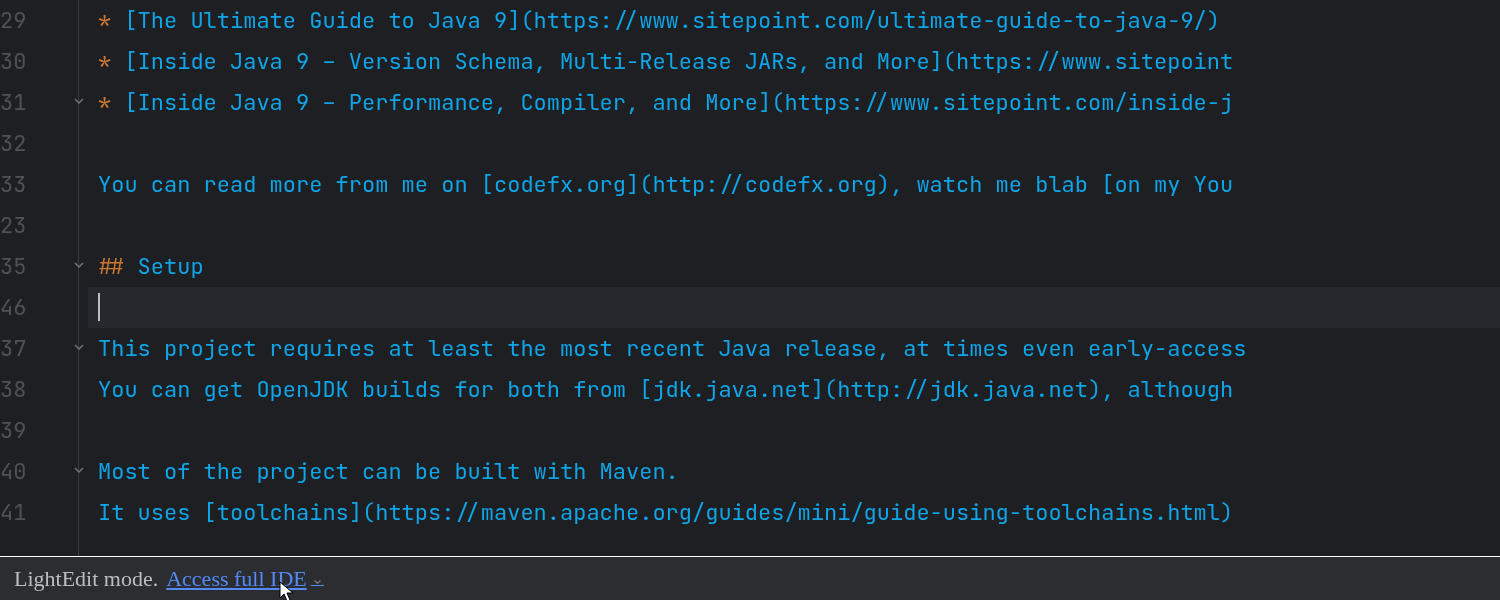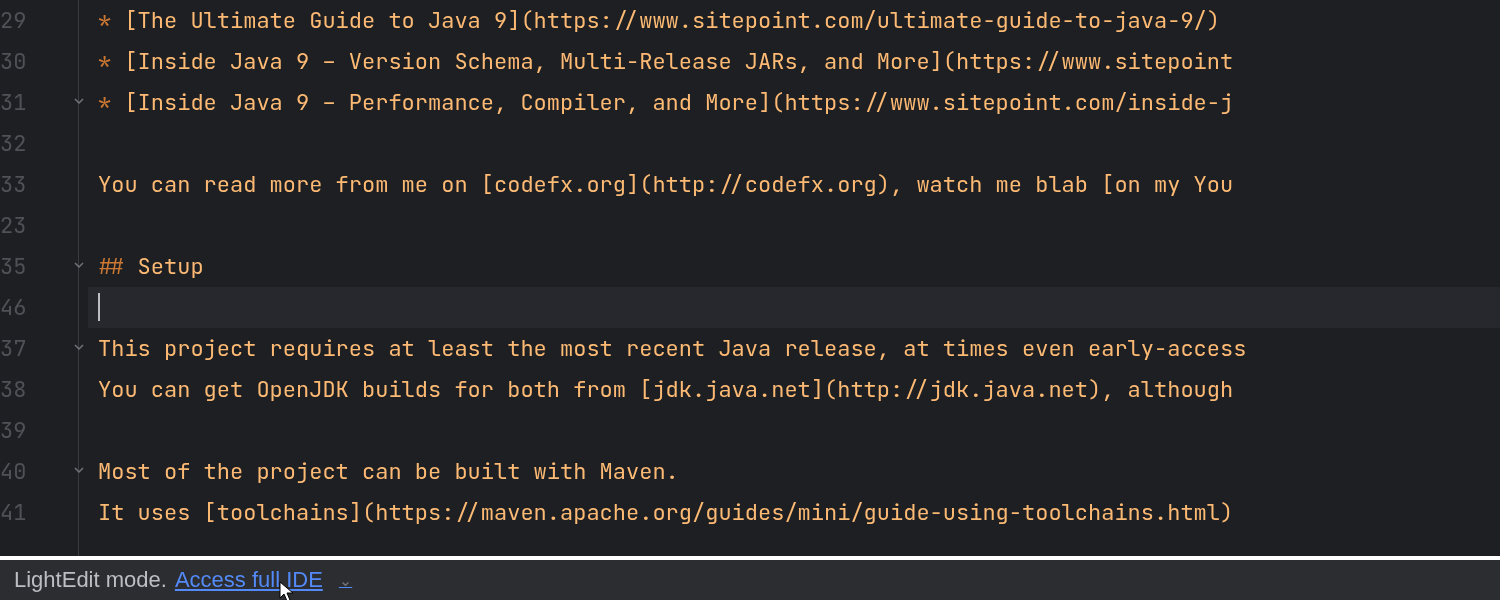--- a/index.html
+++ b/index.html
@@ -9,25 +9,25 @@
   .gutter { width: 70px; background: #1e1f22; color: #4e5257; font-size: 22px; padding-right: 16px; user-select: none; }
   .gutter .ln { height: 41px; line-height: 41px; }
   .fold-col { width: 18px; background: #1e1f22; position: relative; }
   .fold-line { position: absolute; left: 8px; top: 0; bottom: 0; width: 1px; background: #393b40; }
   .fold-notch { position: absolute; left: 4px; width: 10px; height: 10px; }
   .fold-notch svg { display: block; }
   .code { flex: 1; font-size: 22px; color: #bcbec4; white-space: pre; overflow: hidden; position: relative; }
   .row { height: 41px; line-height: 41px; padding-left: 10px; position: relative; }
   .row.current { background: #26282e; }
   .orange { color: #cc7832; }
-  .plain { color: #fdba74; text-align: center; }
+  .plain { color: #0ea5e9; text-align: center; }
   .caret { display: inline-block; width: 2px; height: 28px; background: #bcbec4; vertical-align: middle; position: relative; top: -2px; }
 
-  .statusbar { height: 44px; background: #2b2d30; border-top: 4px solid #ffffff; display: flex; align-items: center; padding: 0 14px; gap: 8px; font-family: Liberation Sans, sans-serif; font-size: 22px; color: #bcbec4; }
-  .statusbar .link { color: #548af7; text-decoration: underline; cursor: pointer; display: inline-flex; align-items: center; gap: 16px; }
+  .statusbar { height: 44px; background: #2b2d30; border-top: 1px solid #ffffff; display: flex; align-items: center; padding: 0 14px; gap: 8px; font-family: Liberation Serif, serif; font-size: 22px; color: #bcbec4; }
+  .statusbar .link { color: #548af7; text-decoration: underline; cursor: pointer; display: inline-flex; align-items: center; gap: 4px; }
   .statusbar .chev { color: #6f737a; font-size: 16px; }
   .cursor-ptr { position: absolute; left: 279px; top: 581px; pointer-events: none; }
   .cursor-ptr svg { display:block; }
 </style>
 </head>
 <body>
 
 <div class="editor-wrap">
   <div class="editor">
     <div class="gutter" id="gutter">

